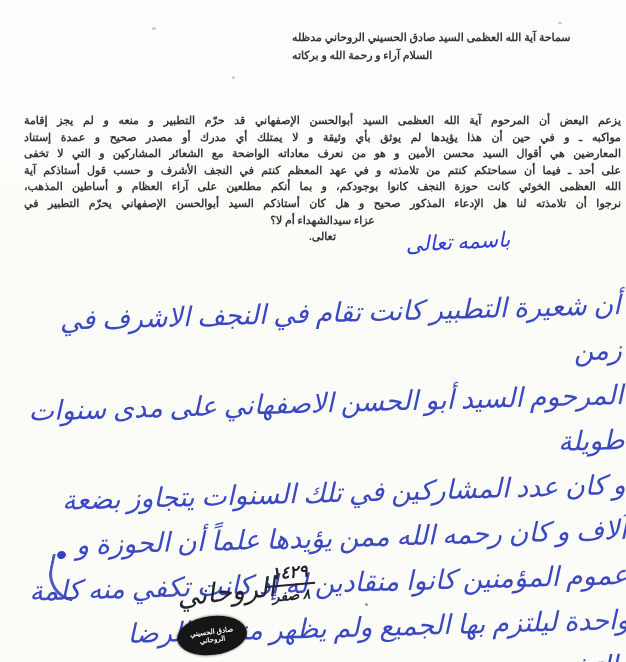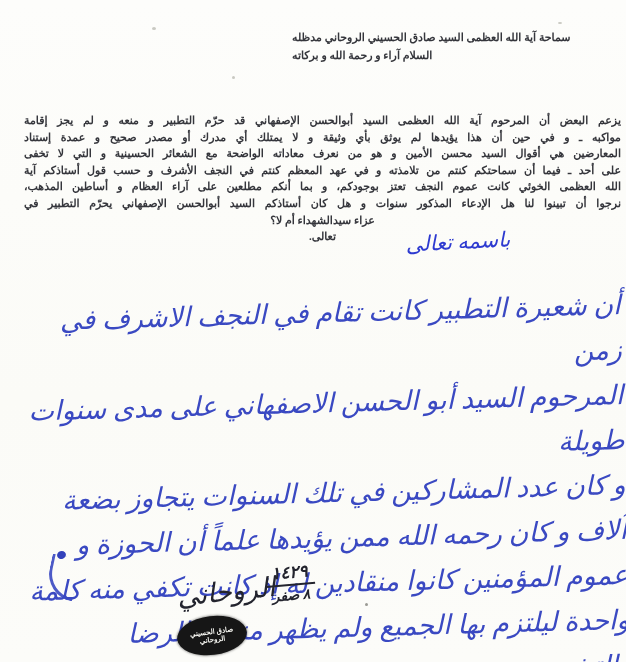--- a/index.html
+++ b/index.html
@@ -117,24 +117,24 @@
 <div class="page">
 
   <div class="header">
     <div>سماحة آية الله العظمى السيد صادق الحسيني الروحاني مدظله</div>
     <div>السلام آراء و رحمة الله و بركاته</div>
   </div>
 
   <div class="body-block">
     <div class="jline">يزعم البعض أن المرحوم آية الله العظمى السيد أبوالحسن الإصفهاني قد حرّم التطبير و منعه و لم يجز إقامة</div>
     <div class="jline">مواكبه ـ و في حين أن هذا يؤيدها لم يوثق بأي وثيقة و لا يمتلك أي مدرك أو مصدر صحيح و عمدة إستناد</div>
-    <div class="jline">المعارضين هي أقوال السيد محسن الأمين و هو من نعرف معاداته الواضحة مع الشعائر الحسينية و التي لا تخفى</div>
+    <div class="jline">المعارضين هي أقوال السيد محسن الأمين و هو من نعرف معاداته الواضحة مع الشعائر المشاركين و التي لا تخفى</div>
     <div class="jline">على أحد ـ فيما أن سماحتكم كنتم من تلامذته و في عهد المعظم كنتم في النجف الأشرف و حسب قول أستاذكم آية</div>
-    <div class="jline">الله العظمى الخوئي كانت عموم النجف تعتز بوجودكم، و بما أنكم مطلعين على آراء العظام و أساطين المذهب،</div>
-    <div class="jline">نرجوا أن تبينوا لنا هل الإدعاء المذكور سنوات و هل كان أستاذكم السيد أبوالحسن الإصفهاني يحرّم التطبير في</div>
+    <div class="jline">الله العظمى الخوئي كانت حوزة النجف كانوا بوجودكم، و بما أنكم مطلعين على آراء العظام و أساطين المذهب،</div>
+    <div class="jline">نرجوا أن تلامذته لنا هل الإدعاء المذكور صحيح و هل كان أستاذكم السيد أبوالحسن الإصفهاني يحرّم التطبير في</div>
     <div class="rline">عزاء سيدالشهداء أم لا؟</div>
     <div class="rline">تعالى.</div>
   </div>
 
   <div class="basmala">باسمه تعالى</div>
 
   <div class="hand">
     <div>أن شعيرة التطبير كانت تقام في النجف الاشرف في زمن</div>
     <div>المرحوم السيد أبو الحسن الاصفهاني على مدى سنوات طويلة</div>
     <div>و كان عدد المشاركين في تلك السنوات يتجاوز بضعة</div>

